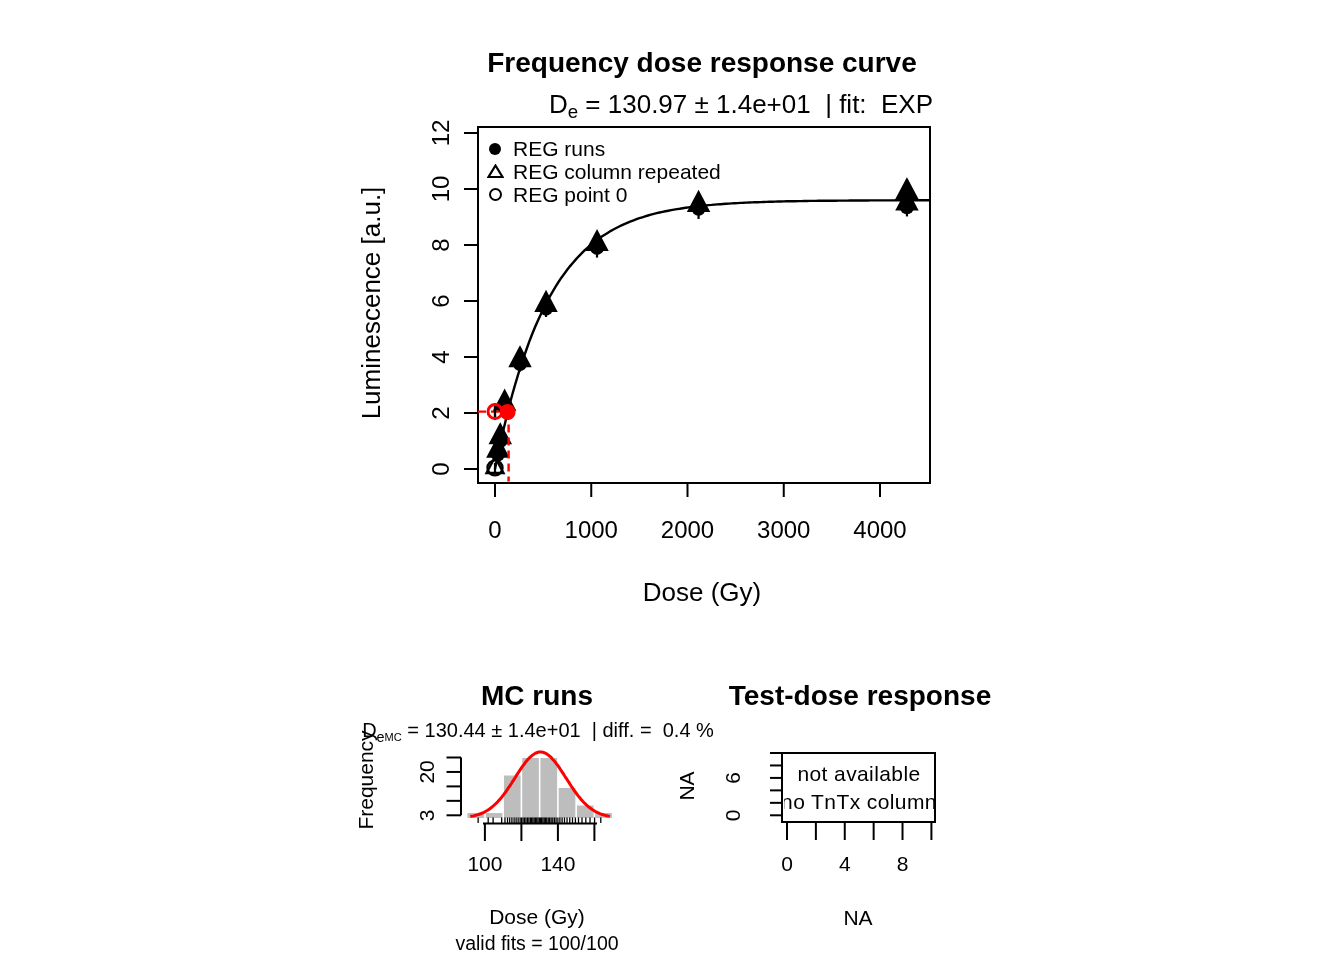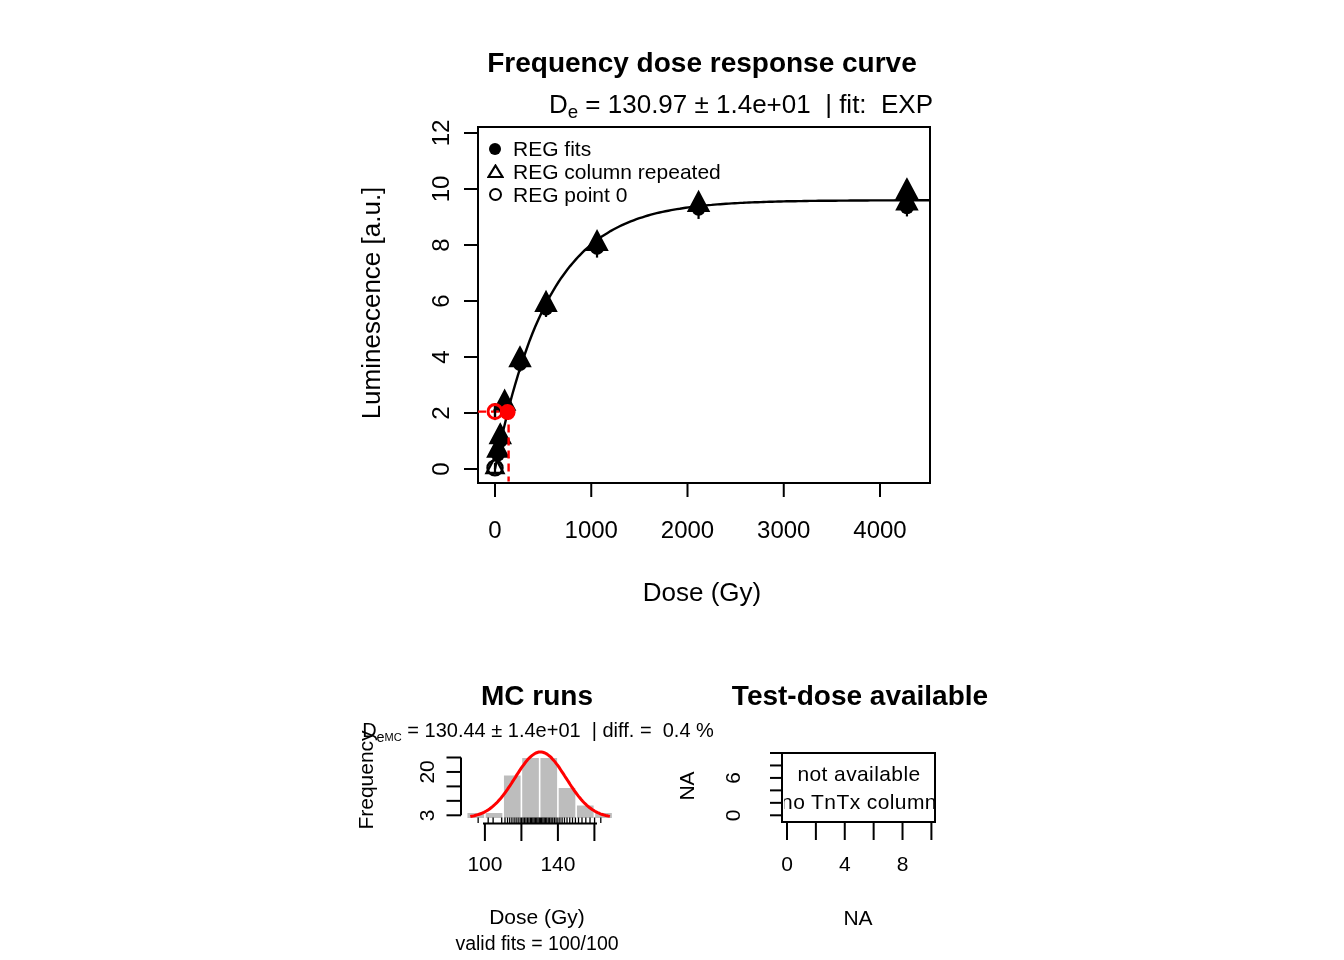--- a/index.html
+++ b/index.html
@@ -190,21 +190,21 @@
   <div class="abs-c title" style="left:702px;top:63px;">Frequency dose response curve</div>
   <div class="abs-c sub-main" style="left:694px;top:106px;margin-left:47px;"><span>D</span><span class="sub">e</span><span> = 130.97 ± 1.4e+01  | fit:  EXP</span></div>
   <div class="abs-c axlab" style="left:702px;top:592px;">Dose (Gy)</div>
   <div class="abs-r axlab" style="left:371px;top:303px;">Luminescence [a.u.]</div>
 
   <div id="legend">
     <div class="lgrow">
       <span class="lgsym">
           <span class="dot"></span>
         </span>
-      <span>REG fits</span>
+      <span>REG runs</span>
     </div>
     <div class="lgrow">
       <span class="lgsym">
         <svg width="17" height="15">
             <path d="M8.5 1.5 L15.5 13 L1.5 13 Z" fill="none" stroke="#000" stroke-width="2.2"></path>
           </svg>
       </span>
       <span>REG column repeated</span>
     </div>
     <div class="lgrow">
@@ -214,20 +214,20 @@
       <span>REG point 0</span>
     </div>
   </div>
 
   <div class="abs-c title" style="left:537px;top:696px;">MC runs</div>
   <div class="abs-c sub-mc" style="left:538px;top:732px;"><span>D</span><span class="sub">e</span><span class="subsub">MC</span><span> = 130.44 ± 1.4e+01  | diff. =  0.4 %</span></div>
   <div class="abs-c axlab-sm" style="left:537px;top:917px;">Dose (Gy)</div>
   <div class="abs-c note-sm" style="left:537px;top:943px;">valid fits = 100/100</div>
   <div class="abs-r axlab-sm" style="left:366px;top:780px;">Frequency</div>
 
-  <div class="abs-c title" style="left:860px;top:696px;">Test-dose available</div>
+  <div class="abs-c title" style="left:860px;top:696px;">Test-dose response</div>
   <div class="abs-c axlab-sm" style="left:858px;top:918px;">NA</div>
   <div class="abs-r axlab-sm" style="left:687px;top:786px;">NA</div>
   <div id="note-clip">
     <div class="note-line" style="top:8px;">not available</div>
     <div class="note-line" style="top:36px;">no TnTx column</div>
   </div>
 </div>
 
 </body></html>

